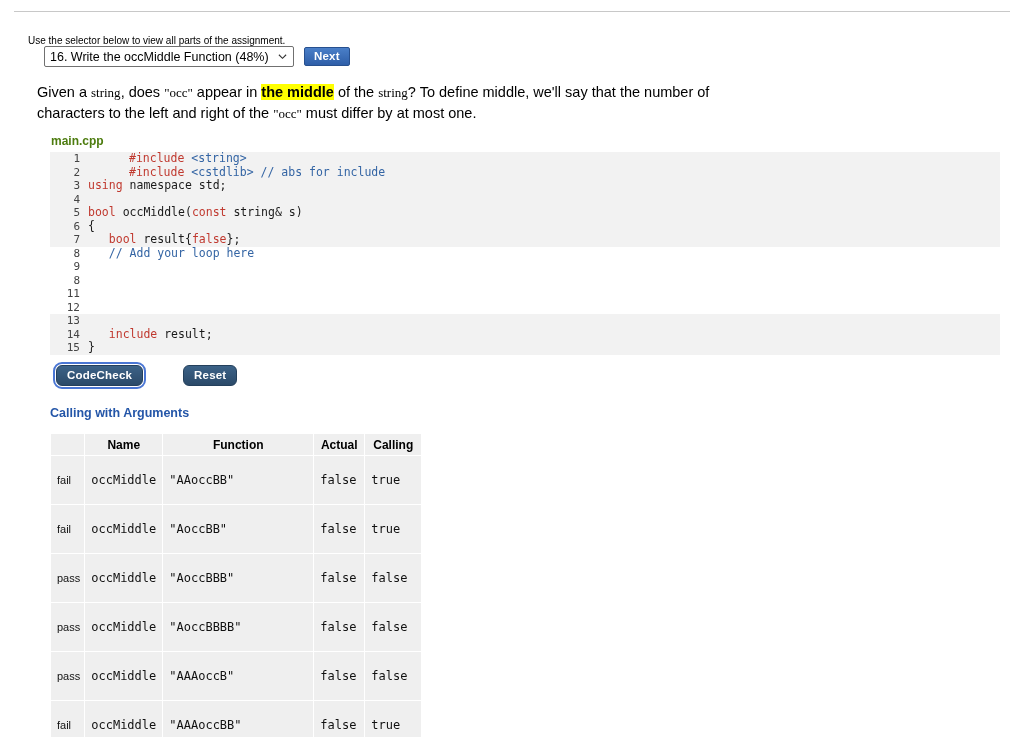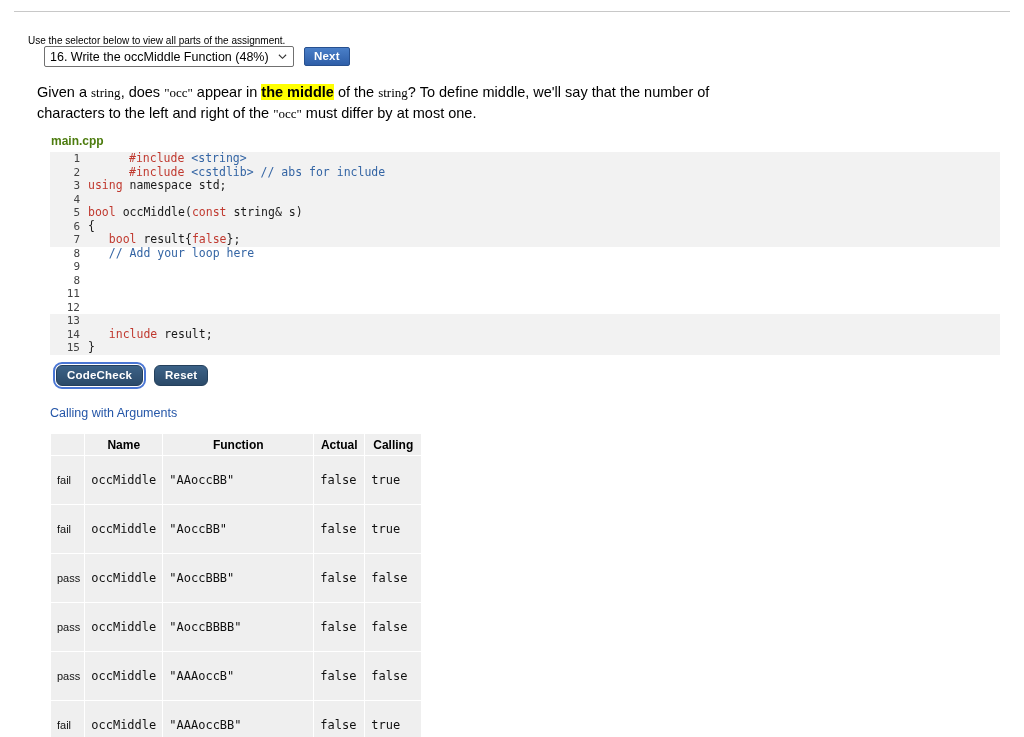--- a/index.html
+++ b/index.html
@@ -169,21 +169,21 @@
   .tok-lit  { color: #c0392f; }   
   .tok-id   { color: #1a1a1a; }
 
   
   .actions {
     position: absolute;
     left: 56px;
     top: 365px;
     display: flex;
     align-items: flex-start;
-    gap: 11px;
+    gap: 40px;
   }
   .btn-dark {
     font-family: "Liberation Sans", sans-serif;
     font-size: 11.5px;
     font-weight: bold;
     color: #ffffff;
     background: linear-gradient(#3c6287, #2b4a69);
     border: 1px solid #24405c;
     border-radius: 6px;
     padding: 3px 10px 4px;
@@ -195,21 +195,21 @@
     outline-offset: 1px;
     border-radius: 6px;
   }
 
   
   .results-heading {
     position: absolute;
     left: 50px;
     top: 406px;
     font-size: 12.5px;
-    font-weight: normal;
+    font-weight: bold;
     color: #2456a8;
   }
 
   
   .results-table {
     position: absolute;
     left: 50px;
     top: 433px;
     border-collapse: separate;
     border-spacing: 1px;

